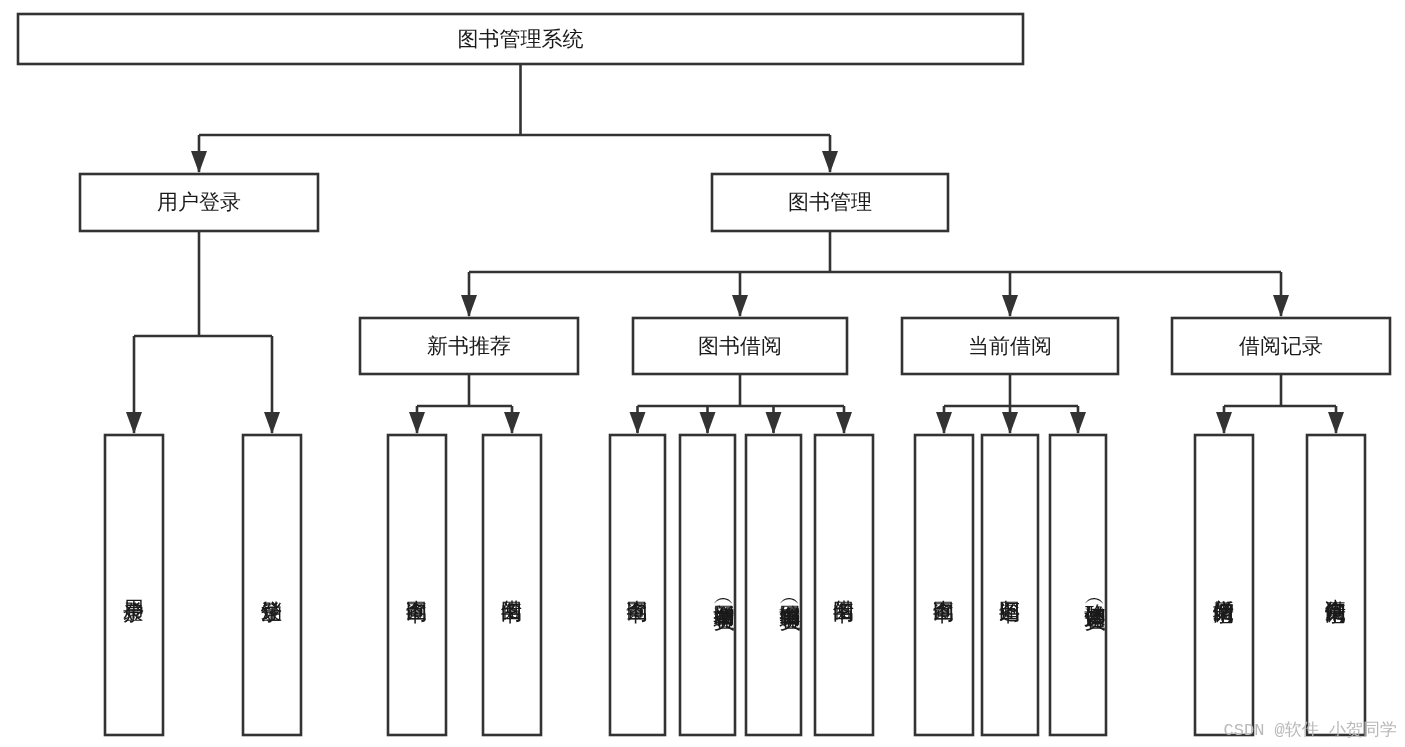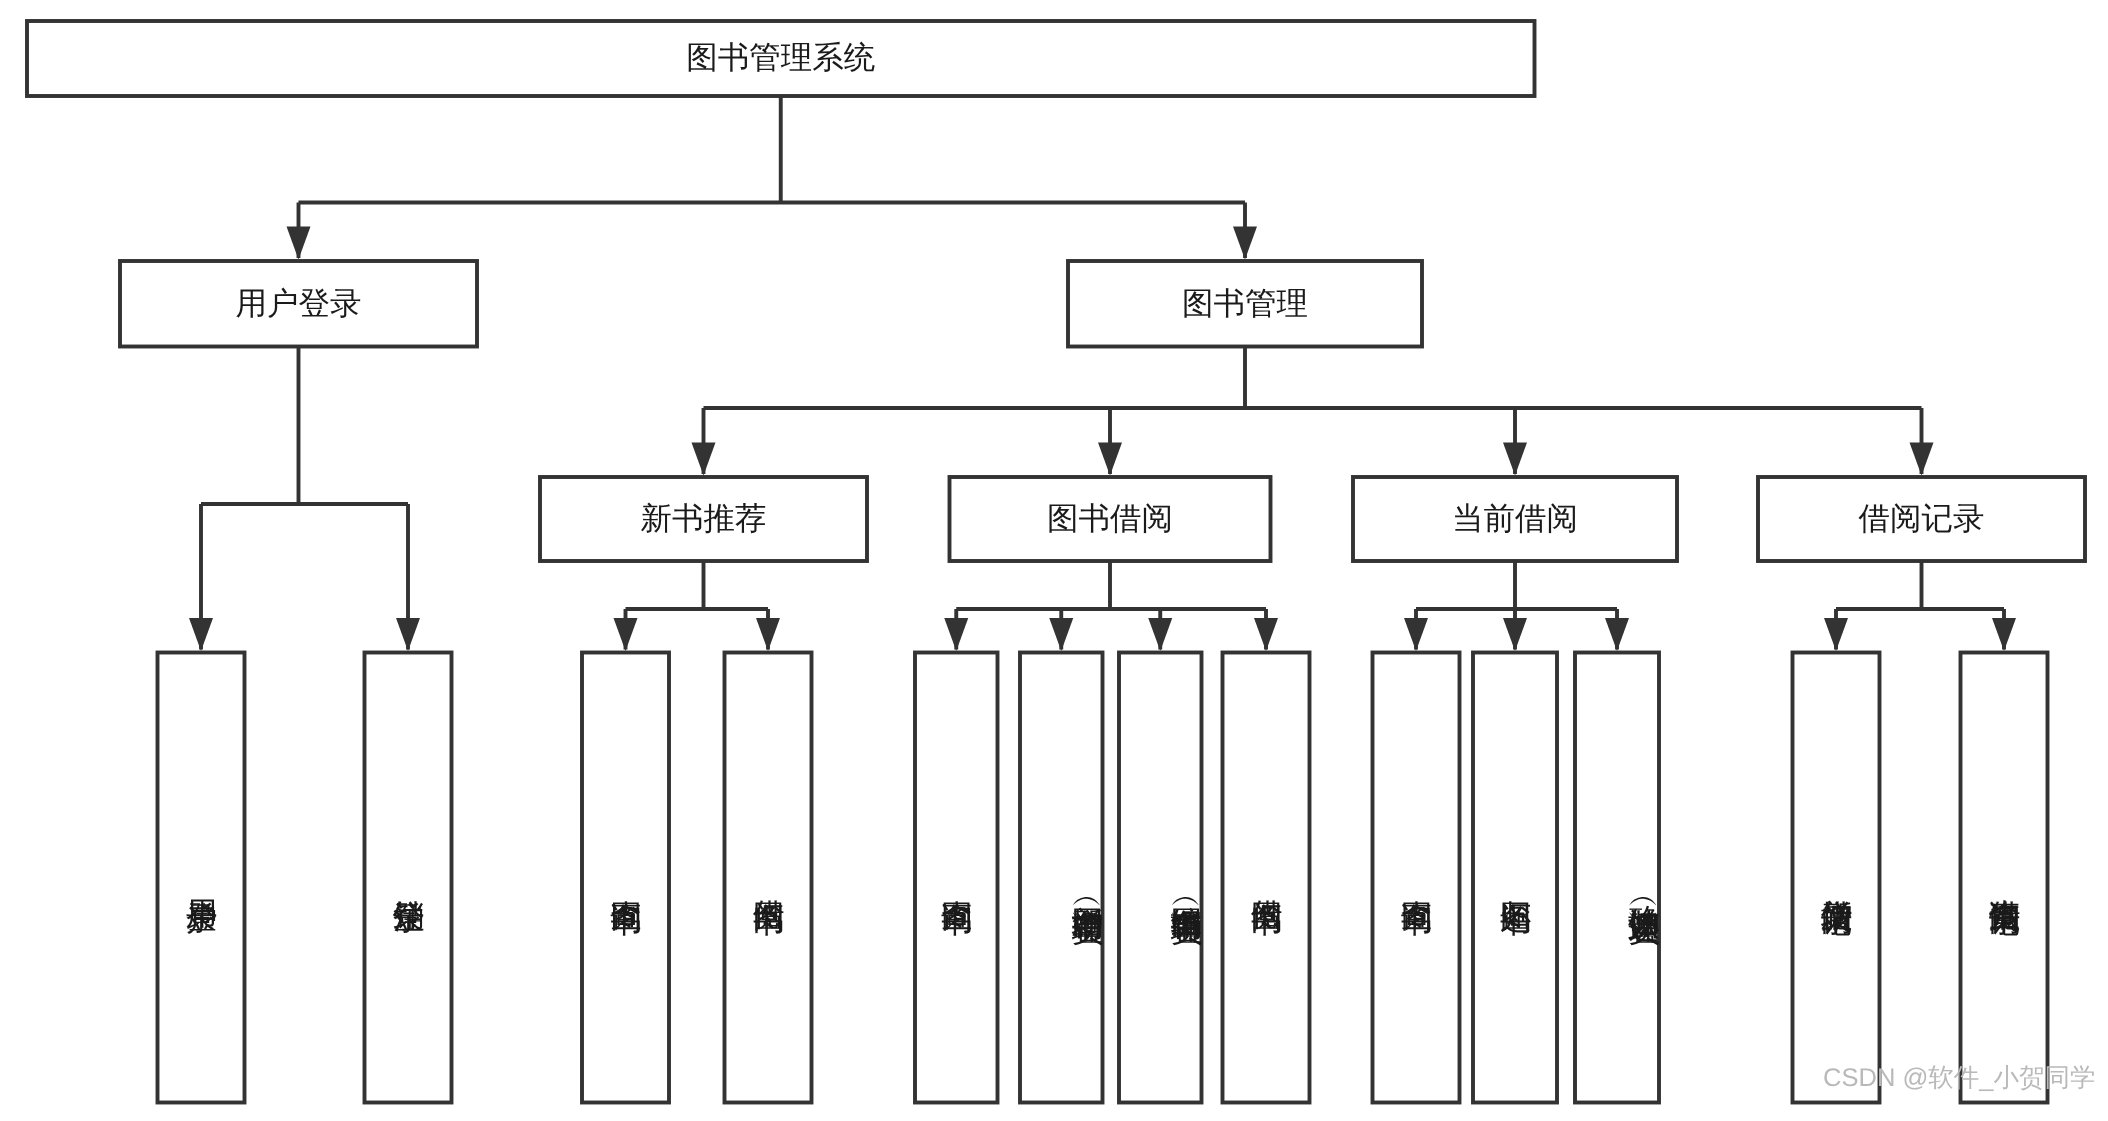--- a/index.html
+++ b/index.html
@@ -57,22 +57,22 @@
     line-height: 1;
     display: flex;
     align-items: flex-start;
     justify-content: center;
     pointer-events: none;
   }
   .vlabel.center { align-items: center; }
   .watermark {
     position: absolute;
     right: 8px;
-    bottom: 17px;
-    font-family: Liberation Sans, sans-serif;
+    bottom: 6px;
+    font-family: Liberation Mono, monospace;
     font-size: 17px;
     color: #b9b9b9;
     white-space: nowrap;
   }
 </style>
 </head>
 <body>
 
 <div id="canvas">
 

